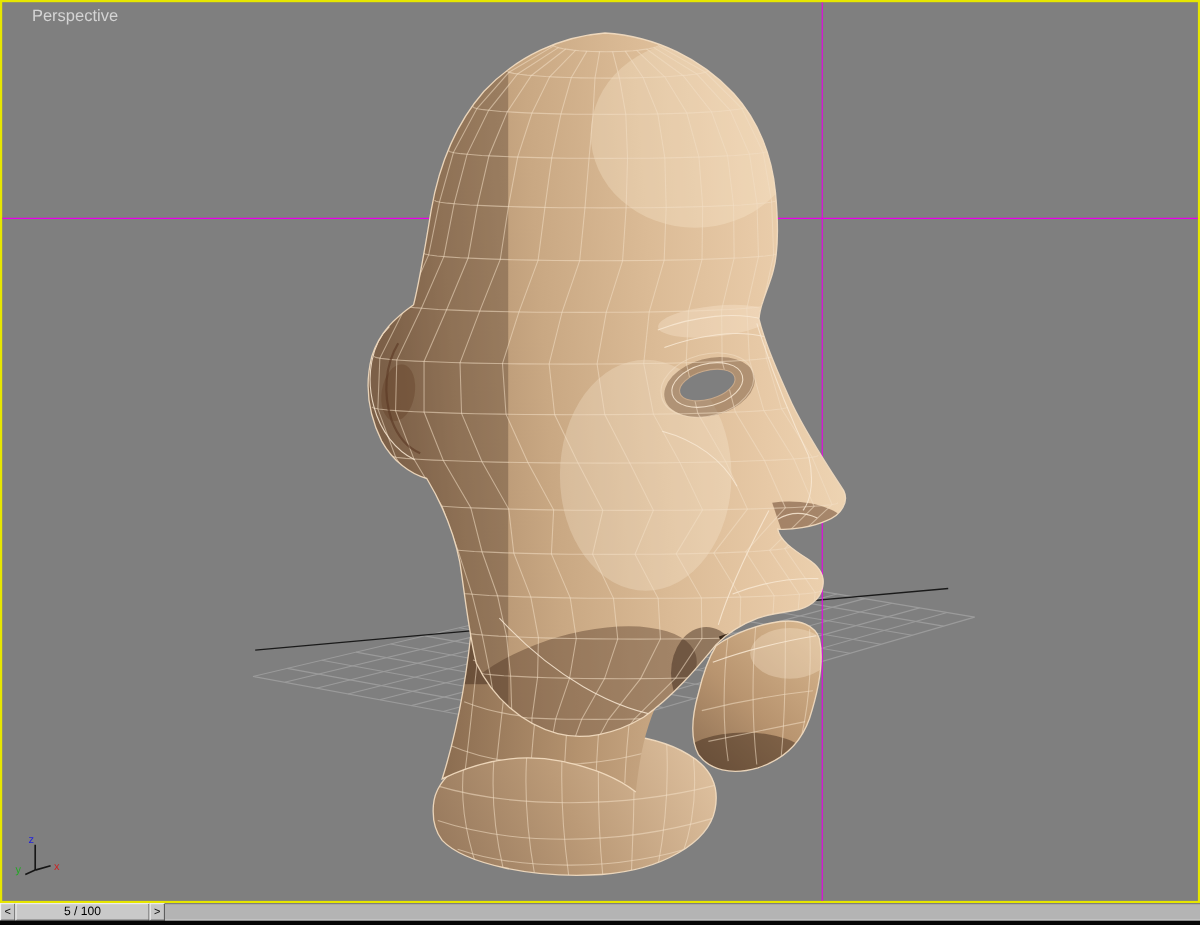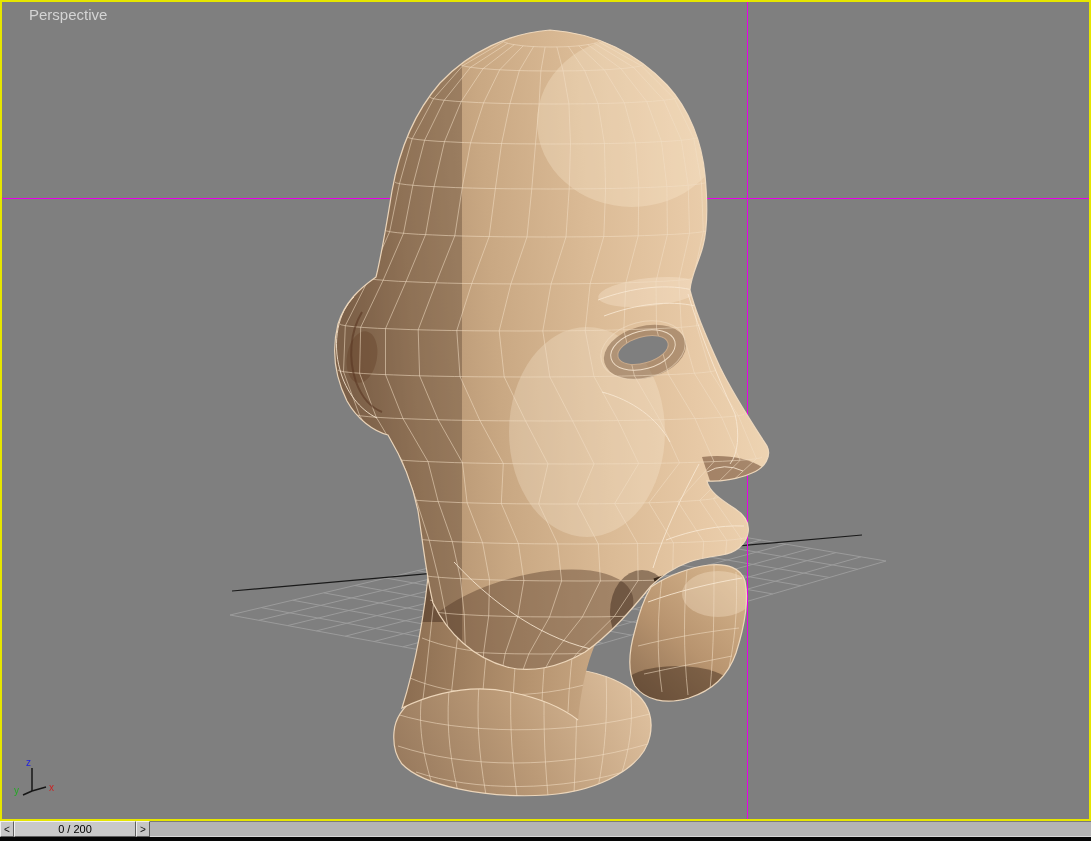--- a/index.html
+++ b/index.html
@@ -235,19 +235,19 @@
         <line x1="30" y1="789" x2="21" y2="793" stroke="#161616" stroke-width="1.5"></line>
         <text class="axZ" x="24" y="764">z</text>
         <text class="axX" x="47" y="789">x</text>
         <text class="axY" x="12" y="792">y</text>
       </g>
     </svg>
   </div>
 
   <div class="timebar">
     <button class="tb-btn">&lt;</button>
-    <div class="tb-handle">0 / 200</div>
+    <div class="tb-handle">5 / 100</div>
     <button class="tb-btn">&gt;</button>
     <div class="tb-track"></div>
   </div>
 
   <div class="bottom-strip"></div>
 </div>
 
 </body></html>

